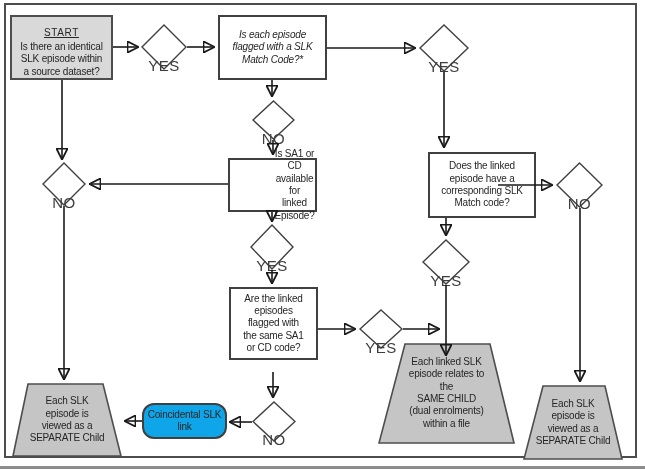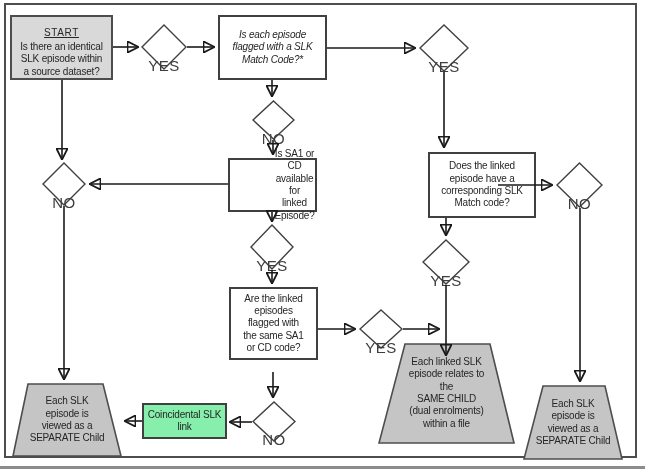--- a/index.html
+++ b/index.html
@@ -14,21 +14,21 @@
   .page-edge { position:absolute; left:0; top:466px; width:645px; height:3px; background:#8c8c8c; }
 
   .node {
     position:absolute; box-sizing:border-box;
     display:flex; flex-direction:column; align-items:center; justify-content:center;
     text-align:center; font-size:10px; line-height:1.24; letter-spacing:-0.2px;
     white-space:pre-line;
   }
   .box   { background:#ffffff; border:2px solid #404040; }
   .gray  { background:#d9d9d9; border:2px solid #4d4d4d; }
-  .rounded { background:#86efac; border:2px solid #404040; border-radius:0; }
+  .rounded { background:#0ea5e9; border:2px solid #404040; border-radius:12px; }
   .start-title { text-decoration:underline; letter-spacing:0.6px; margin-bottom:1px; }
 
   .diamond, .trap { position:absolute; }
   .diamond svg, .trap svg { position:absolute; left:0; top:0; display:block; }
   .dlabel {
     position:absolute; left:0; top:18px; width:100%; height:100%;
     display:flex; align-items:center; justify-content:center;
     font-size:15px; letter-spacing:0.5px; color:#3d3d3d;
   }
   .tlabel {

